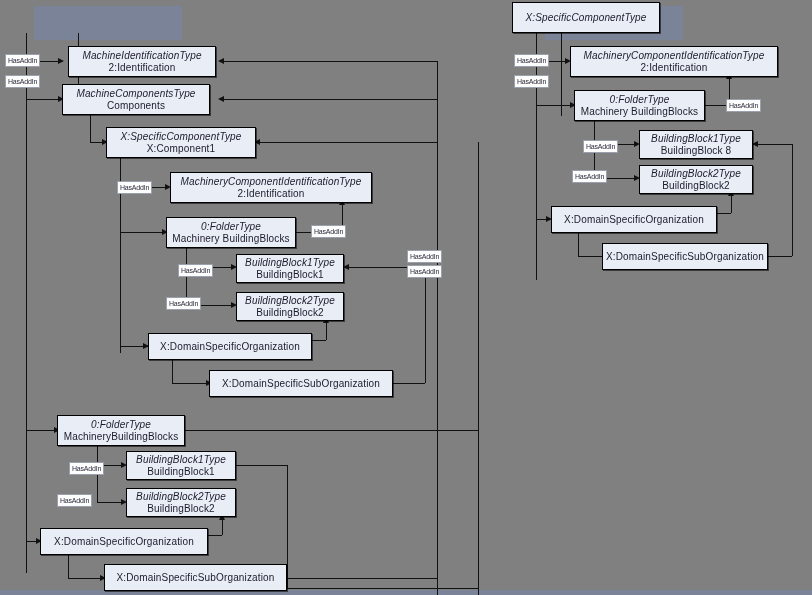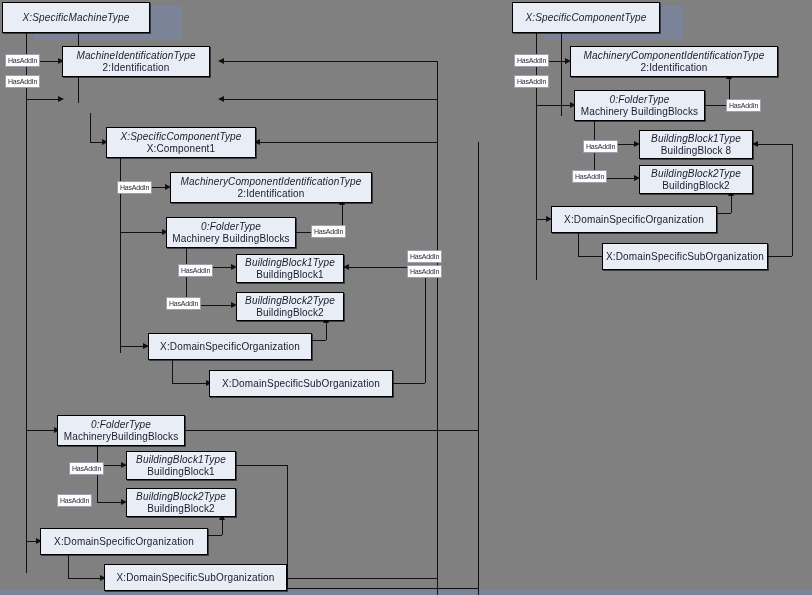--- a/index.html
+++ b/index.html
@@ -207,29 +207,30 @@
 
   <div class="h" style="left:717px;top:213px;width:14px;"></div>
   <div class="v" style="left:731px;top:193px;height:20px;"></div>
   <div class="arr up" style="left:727.5px;top:190px;"></div>
 
   <div class="h" style="left:768px;top:256px;width:24px;"></div>
   <div class="v" style="left:792px;top:144px;height:112px;"></div>
   <div class="h" style="left:756px;top:144px;width:36px;"></div>
   <div class="arr left" style="left:752px;top:140.5px;"></div>
 
-  <div class="node" style="left:2px;top:2px;width:148px;height:31px;">
-    <span class="t1">X:SpecificMachineType</span>
-  </div>
-
-  <div class="node" style="left:62px;top:46px;width:148px;height:31px;">
+
+  <div class="node" style="left:68px;top:46px;width:148px;height:31px;">
     <span class="t1">MachineIdentificationType</span>
     <span class="t2">2:Identification</span>
   </div>
 
+  <div class="node" style="left:62px;top:84px;width:148px;height:31px;">
+    <span class="t1">MachineComponentsType</span>
+    <span class="t2">Components</span>
+  </div>
 
   <div class="node" style="left:106px;top:127px;width:150px;height:31px;">
     <span class="t1">X:SpecificComponentType</span>
     <span class="t2">X:Component1</span>
   </div>
 
   <div class="node" style="left:170px;top:172px;width:202px;height:31px;">
     <span class="t1">MachineryComponentIdentificationType</span>
     <span class="t2">2:Identification</span>
   </div>

